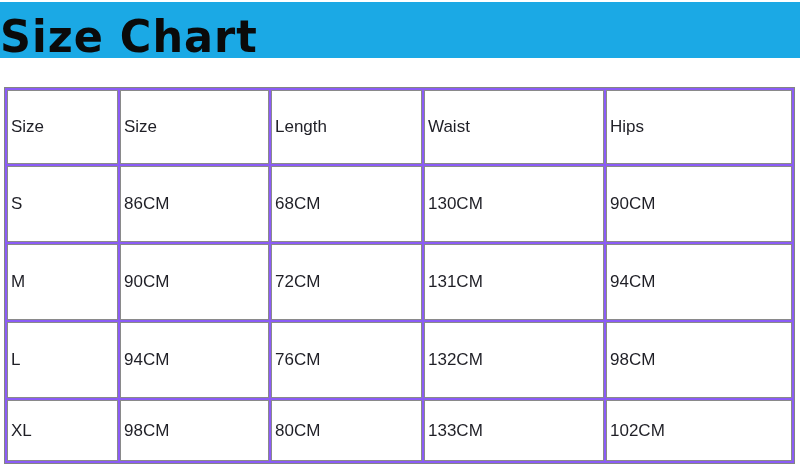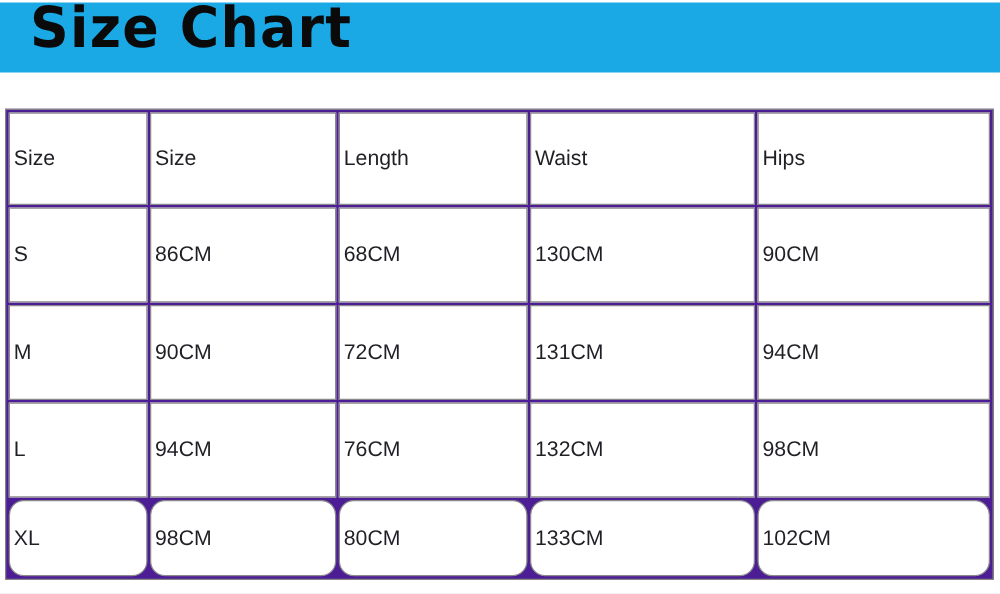--- a/index.html
+++ b/index.html
@@ -10,22 +10,21 @@
     background: #ffffff;
     overflow: hidden;
   }
 
   
   .banner {
     margin-top: 2px;
     height: 56px;
     width: 100%;
     display: flex;
-    align-items: flex-start;
-    padding-left: 24px;
+    align-items: flex-end;
     box-sizing: border-box;
   }
   .banner-title {
     margin: 0;
     font-family: "DejaVu Sans", sans-serif;
     font-weight: bold;
     font-size: 43px;
     letter-spacing: 1px;
     color: #0a0a0a;
     line-height: 1;
@@ -33,21 +32,21 @@
   }
 
   
   table.size-chart {
     margin: 29px 0 0 4px;
     width: 791px;
     border-collapse: separate;
     border-spacing: 2px;
     border: 1px solid #848484;
     table-layout: fixed;
-    background: #4c1d95;
+    background: #8b5cf6;
     font-family: "Liberation Sans", sans-serif;
   }
   col.c-size   { width: 111px; }
   col.c-bust   { width: 149px; }
   col.c-waist  { width: 151px; }
   col.c-length { width: 180px; }
   col.c-hips   { width: auto;  }
 
   th, td {
     border: 1px solid #8a8a8a;
@@ -56,21 +55,21 @@
     vertical-align: middle;
     font-size: 17px;
     color: #1f1f26;
     padding: 0 2px 0 3px;
     overflow: hidden;
     white-space: nowrap;
     background: #ffffff;
   }
   thead th { height: 72px; }
   tbody td { height: 74px; }
-  tbody tr:last-child td { height: 59px; border-radius: 12px; }
+  tbody tr:last-child td { height: 59px; }
 </style>
 </head>
 <body>
 
 <div class="banner" style="background: rgb(27, 169, 229);">
   <h1 class="banner-title" style="color: rgb(10, 10, 10);">Size Chart</h1>
 </div>
 
 <table class="size-chart">
   <colgroup>

